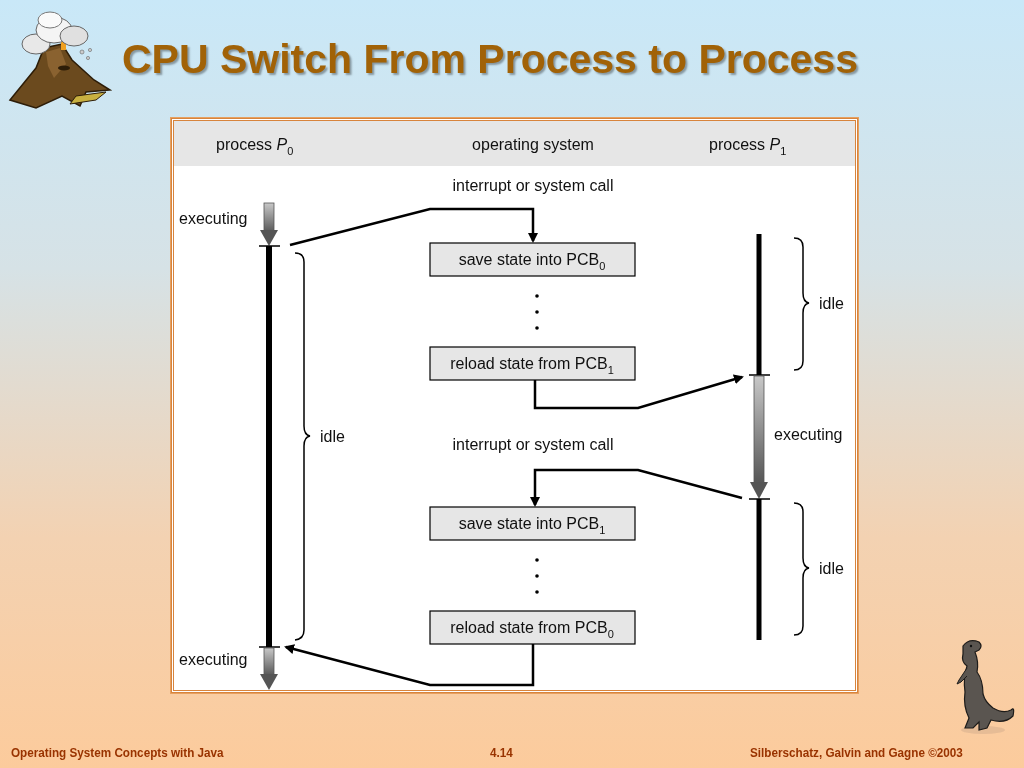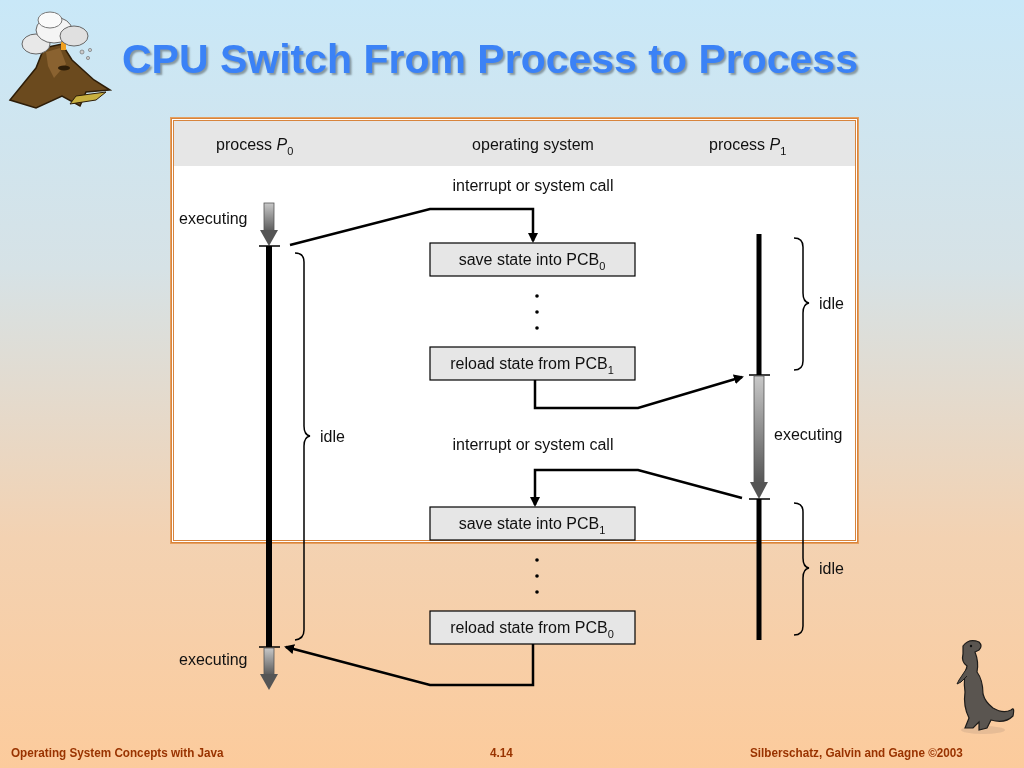--- a/index.html
+++ b/index.html
@@ -4,28 +4,28 @@
 <style>
   html, body { margin: 0; padding: 0; }
   body {
     width: 1024px; height: 768px; overflow: hidden; position: relative;
     background: linear-gradient(to bottom, #c9e8f8 0%, #d6e2e6 35%, #f3d2b2 70%, #fccb9c 100%);
     font-family: "Liberation Sans", sans-serif;
   }
   .title {
     position: absolute; left: 122px; top: 36px;
     font-family: "Liberation Sans", sans-serif; font-weight: bold;
-    font-size: 41px; color: #3b82f6; letter-spacing: 0px;
+    font-size: 41px; color: #a16207; letter-spacing: 0px;
     text-shadow: 2px 2px 2px rgba(0,0,0,0.35);
     white-space: nowrap; margin: 0;
   }
   .volcano { position: absolute; left: 6px; top: 8px; width: 108px; height: 104px; }
   .dino { position: absolute; left: 945px; top: 636px; width: 75px; height: 100px; }
   .frame {
-    position: absolute; left: 171px; top: 118px; width: 687px; height: 425px;
+    position: absolute; left: 171px; top: 118px; width: 687px; height: 575px;
     border: 3px double #d8843c; box-sizing: border-box; background: #fff;
     outline: 1px solid #e6a060;
   }
   .diagram { position: absolute; left: 0; top: 0; }
   .footer {
     position: absolute; top: 745px; font-size: 13px; font-weight: bold;
     color: #993300; font-family: "Liberation Sans", sans-serif;
     transform: scaleX(0.9); transform-origin: left center; white-space: nowrap;
   }
   .f-left { left: 11px; }

